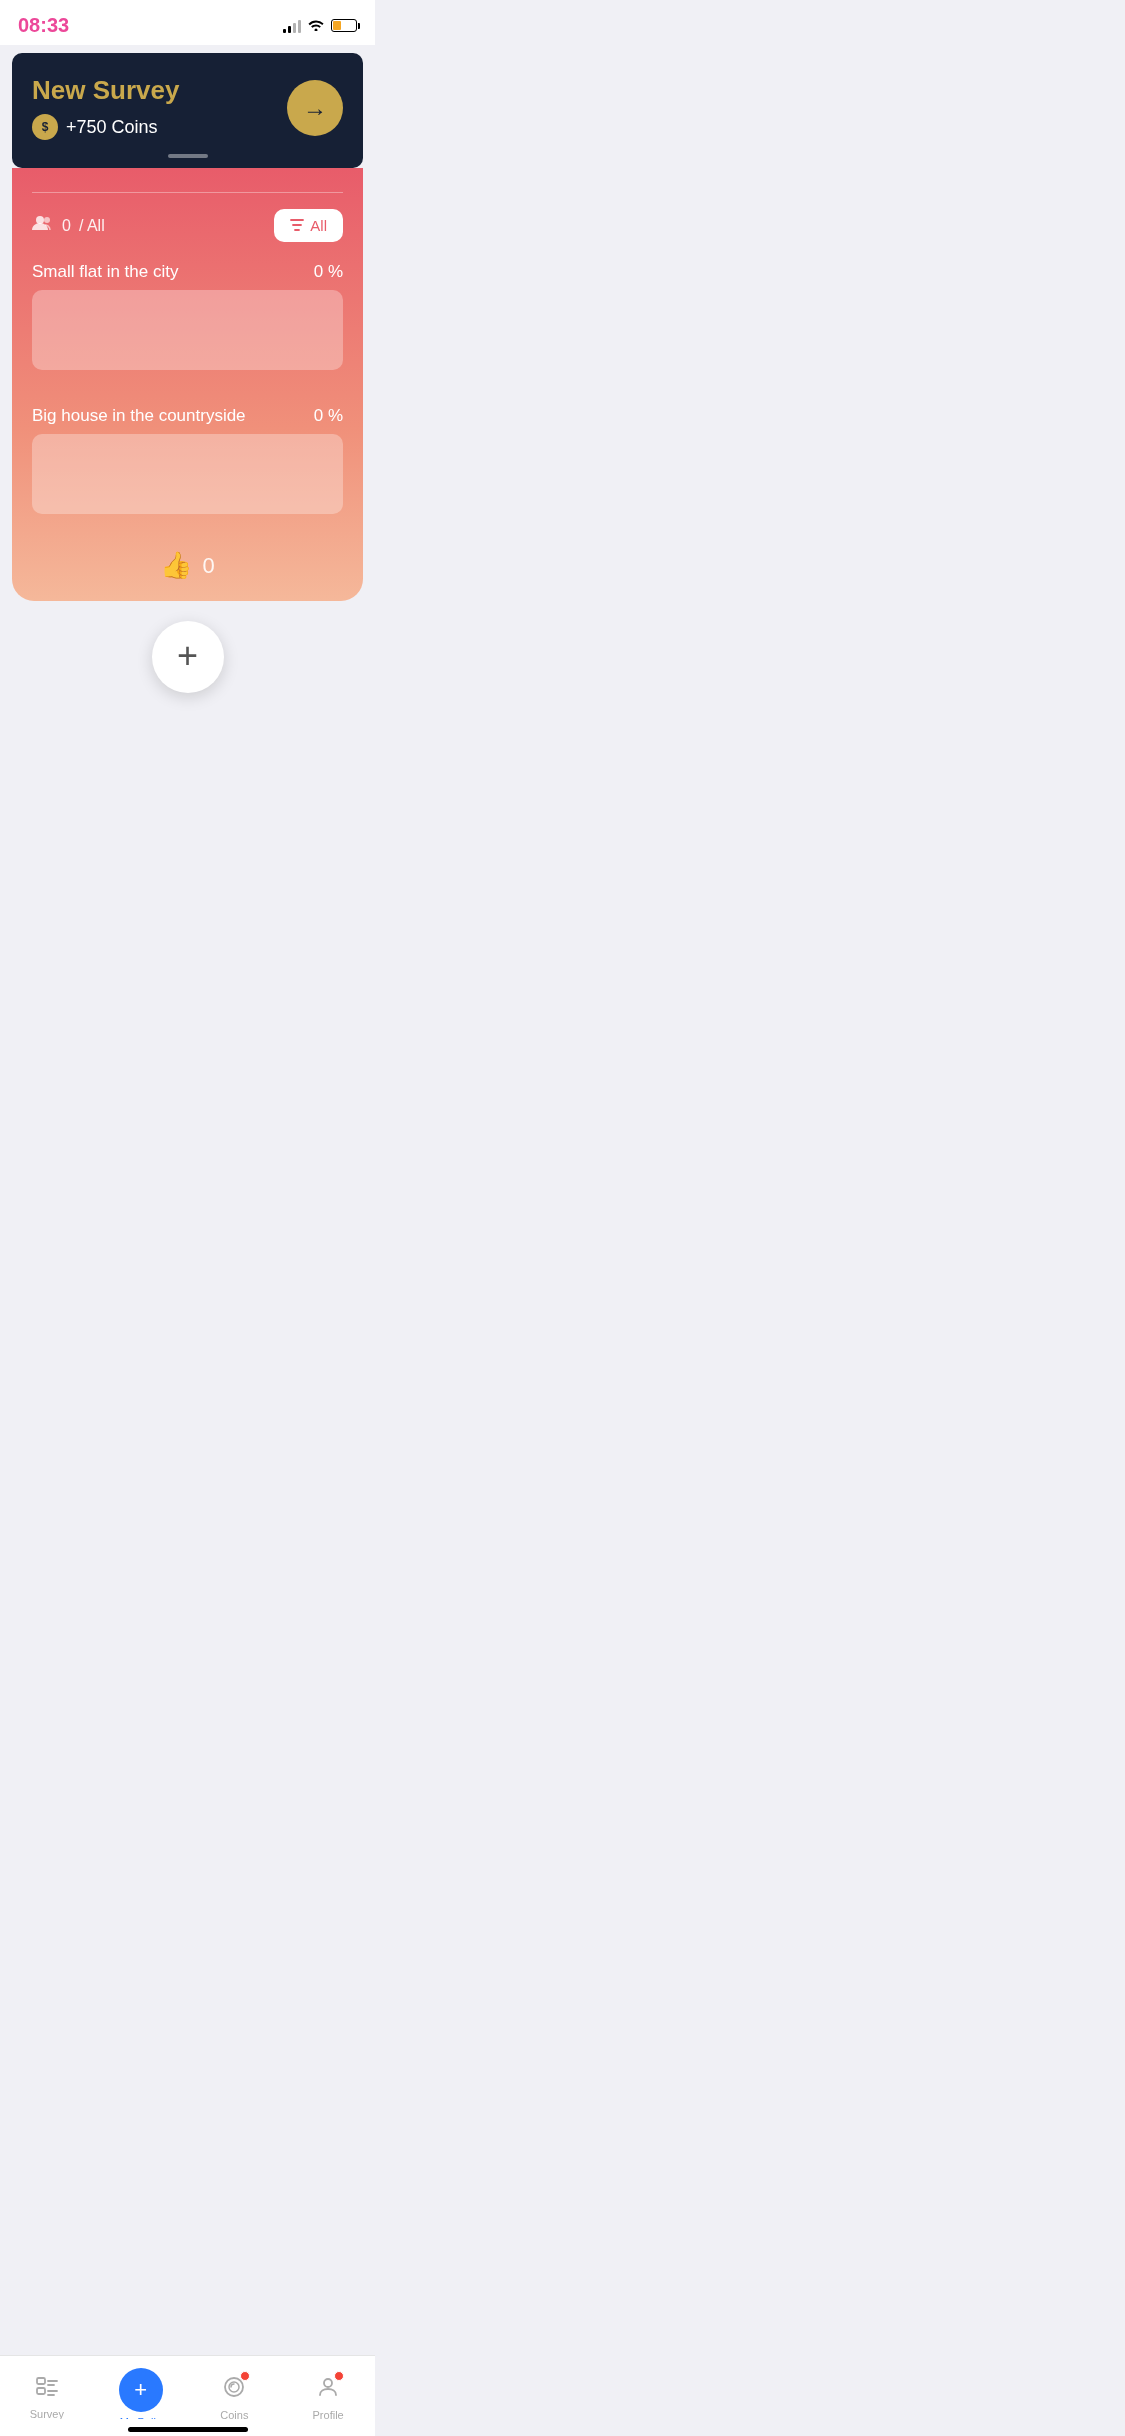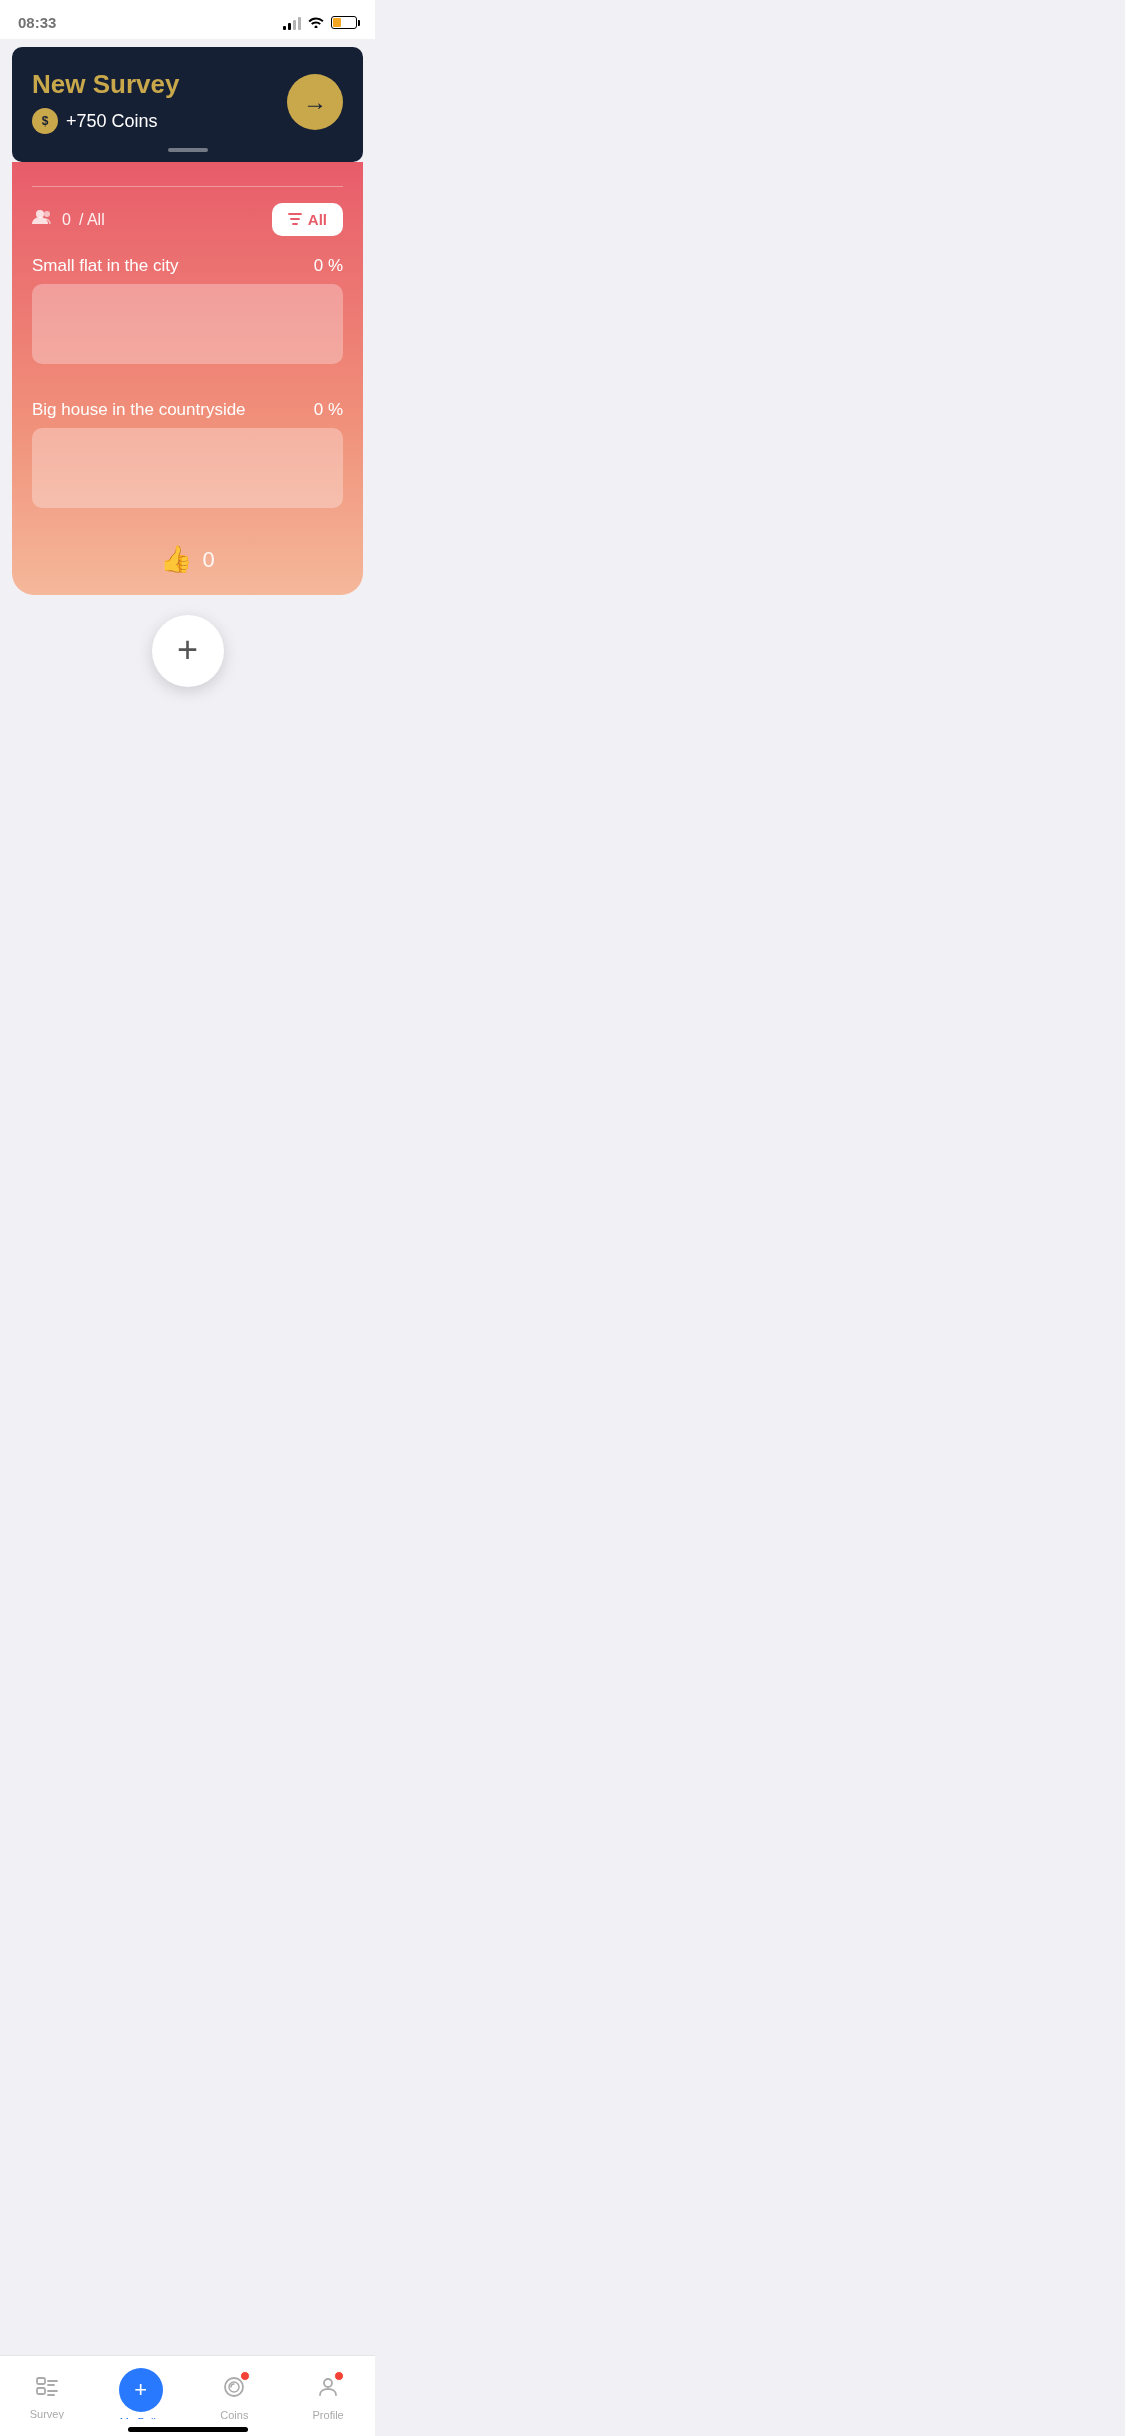--- a/index.html
+++ b/index.html
@@ -15,23 +15,23 @@
 
     
     .status-bar {
       display: flex;
       justify-content: space-between;
       align-items: center;
       padding: 14px 18px 8px;
       background: #fff;
     }
     .status-time {
-      font-size: 15px;
+      font-size: 20px;
       font-weight: 600;
-      color: #737373;
+      color: #ec4899;
       text-align: center;
     }
     .status-icons {
       display: flex;
       align-items: center;
       gap: 6px;
     }
     .signal-bars {
       display: flex;
       align-items: flex-end;
@@ -181,21 +181,21 @@
     .filter-btn {
       background: #fff;
       border: none;
       border-radius: 10px;
       padding: 8px 16px;
       display: flex;
       align-items: center;
       gap: 6px;
       color: #e85c6a;
       font-size: 15px;
-      font-weight: 700;
+      font-weight: 400;
       cursor: pointer;
     }
     .filter-icon {
       font-size: 14px;
     }
 
     
     .poll-option {
       margin-bottom: 36px;
     }

